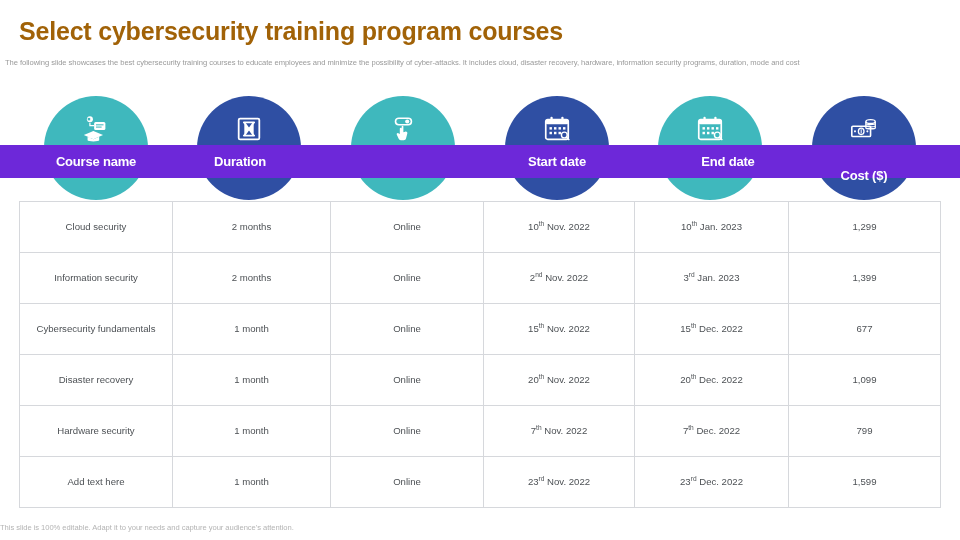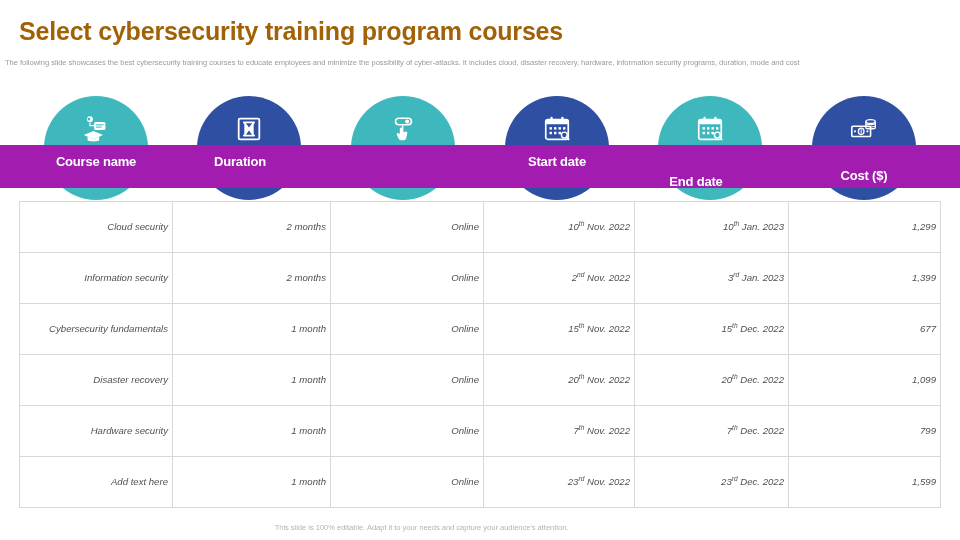--- a/index.html
+++ b/index.html
@@ -73,22 +73,22 @@
     display: block;
   }
   .circle .ico svg { display: block; width: 30px; height: 30px; }
 
   
   .headerbar {
     position: absolute;
     left: 0;
     top: 145px;
     width: 960px;
-    height: 43px;
-    background: #a21caf;
+    height: 33px;
+    background: #6d28d9;
   }
 
   .headerbar .hcell {
     position: absolute;
     top: 0;
     height: 33px;
     line-height: 33px;
     text-align: center;
     color: #ffffff;
     font-size: 13px;
@@ -103,42 +103,40 @@
     left: 19px;
     top: 201px;
     width: 921px;
     border-collapse: collapse;
     table-layout: fixed;
   }
 
   .table td {
     border: 1px solid #d6d8dc;
     height: 51px;
-    text-align: right;
+    text-align: center;
     vertical-align: middle;
     font-size: 9.6px;
     color: #4d5155;
     line-height: 12.5px;
     padding: 2px 4px;
-    font-style: italic;
   }
 
   .table td sup {
     font-size: 6.6px;
     vertical-align: super;
     line-height: 0;
   }
 
   
   .footer {
     position: absolute;
     left: 0;
     top: 523px;
     width: 843px;
-    text-align: center;
     font-size: 7.6px;
     color: #b4b4b4;
     letter-spacing: -0.05px;
   }
 </style>
 </head>
 <body>
 
 <div class="slide">
 
@@ -230,21 +228,21 @@
             <circle cx="19.6" cy="18.5" r="1.1"></circle>
           </svg>
         </span>
       </div>
     </div>
 
   <div class="headerbar">
       <div class="hcell" style="left: 16px; width: 160px;">Course name</div>
       <div class="hcell" style="left: 160px; width: 160px;">Duration</div>
       <div class="hcell" style="left: 477px; width: 160px;">Start date</div>
-      <div class="hcell" style="left: 616px; width: 160px; margin-top: 20px;">End date</div>
+      <div class="hcell" style="left: 648px; width: 160px;">End date</div>
       <div class="hcell" style="left: 784px; width: 160px; margin-top: 14px;">Cost ($)</div>
     </div>
 
   <table class="table">
     <colgroup>
         <col style="width: 153px;">
         <col style="width: 158px;">
         <col style="width: 153px;">
         <col style="width: 151px;">
         <col style="width: 154px;">

